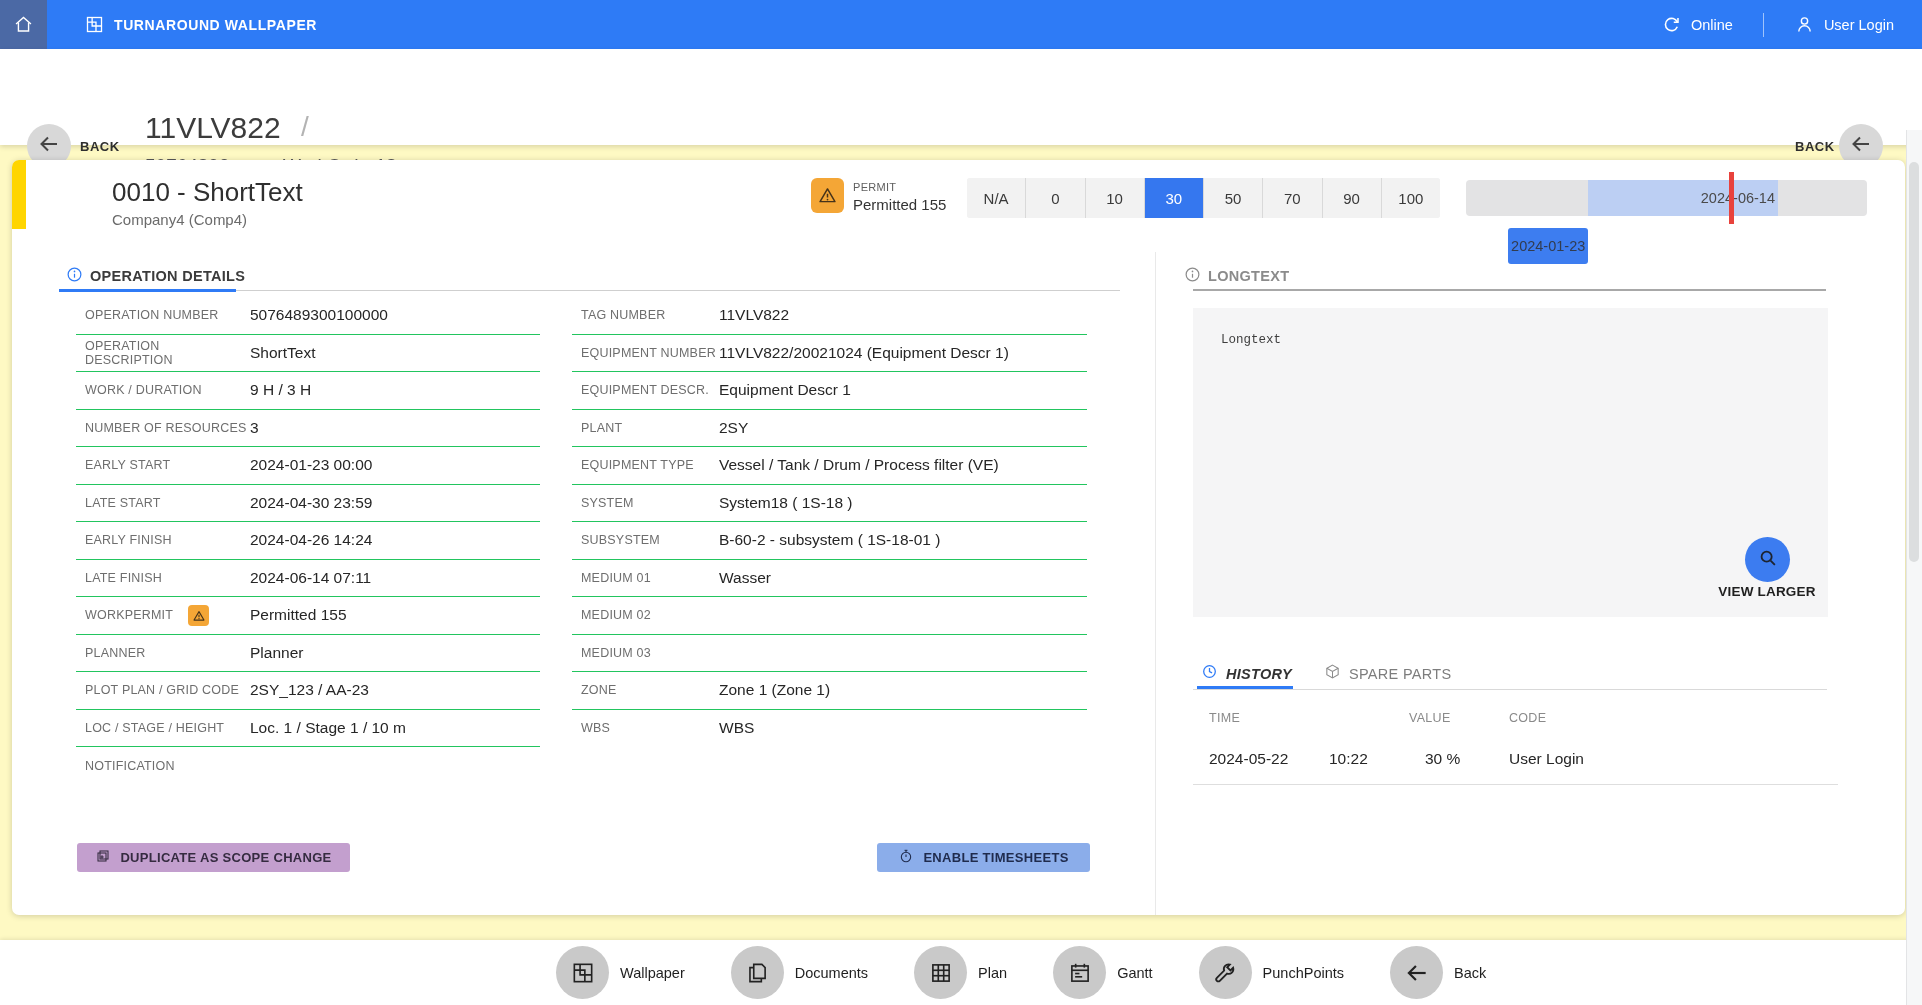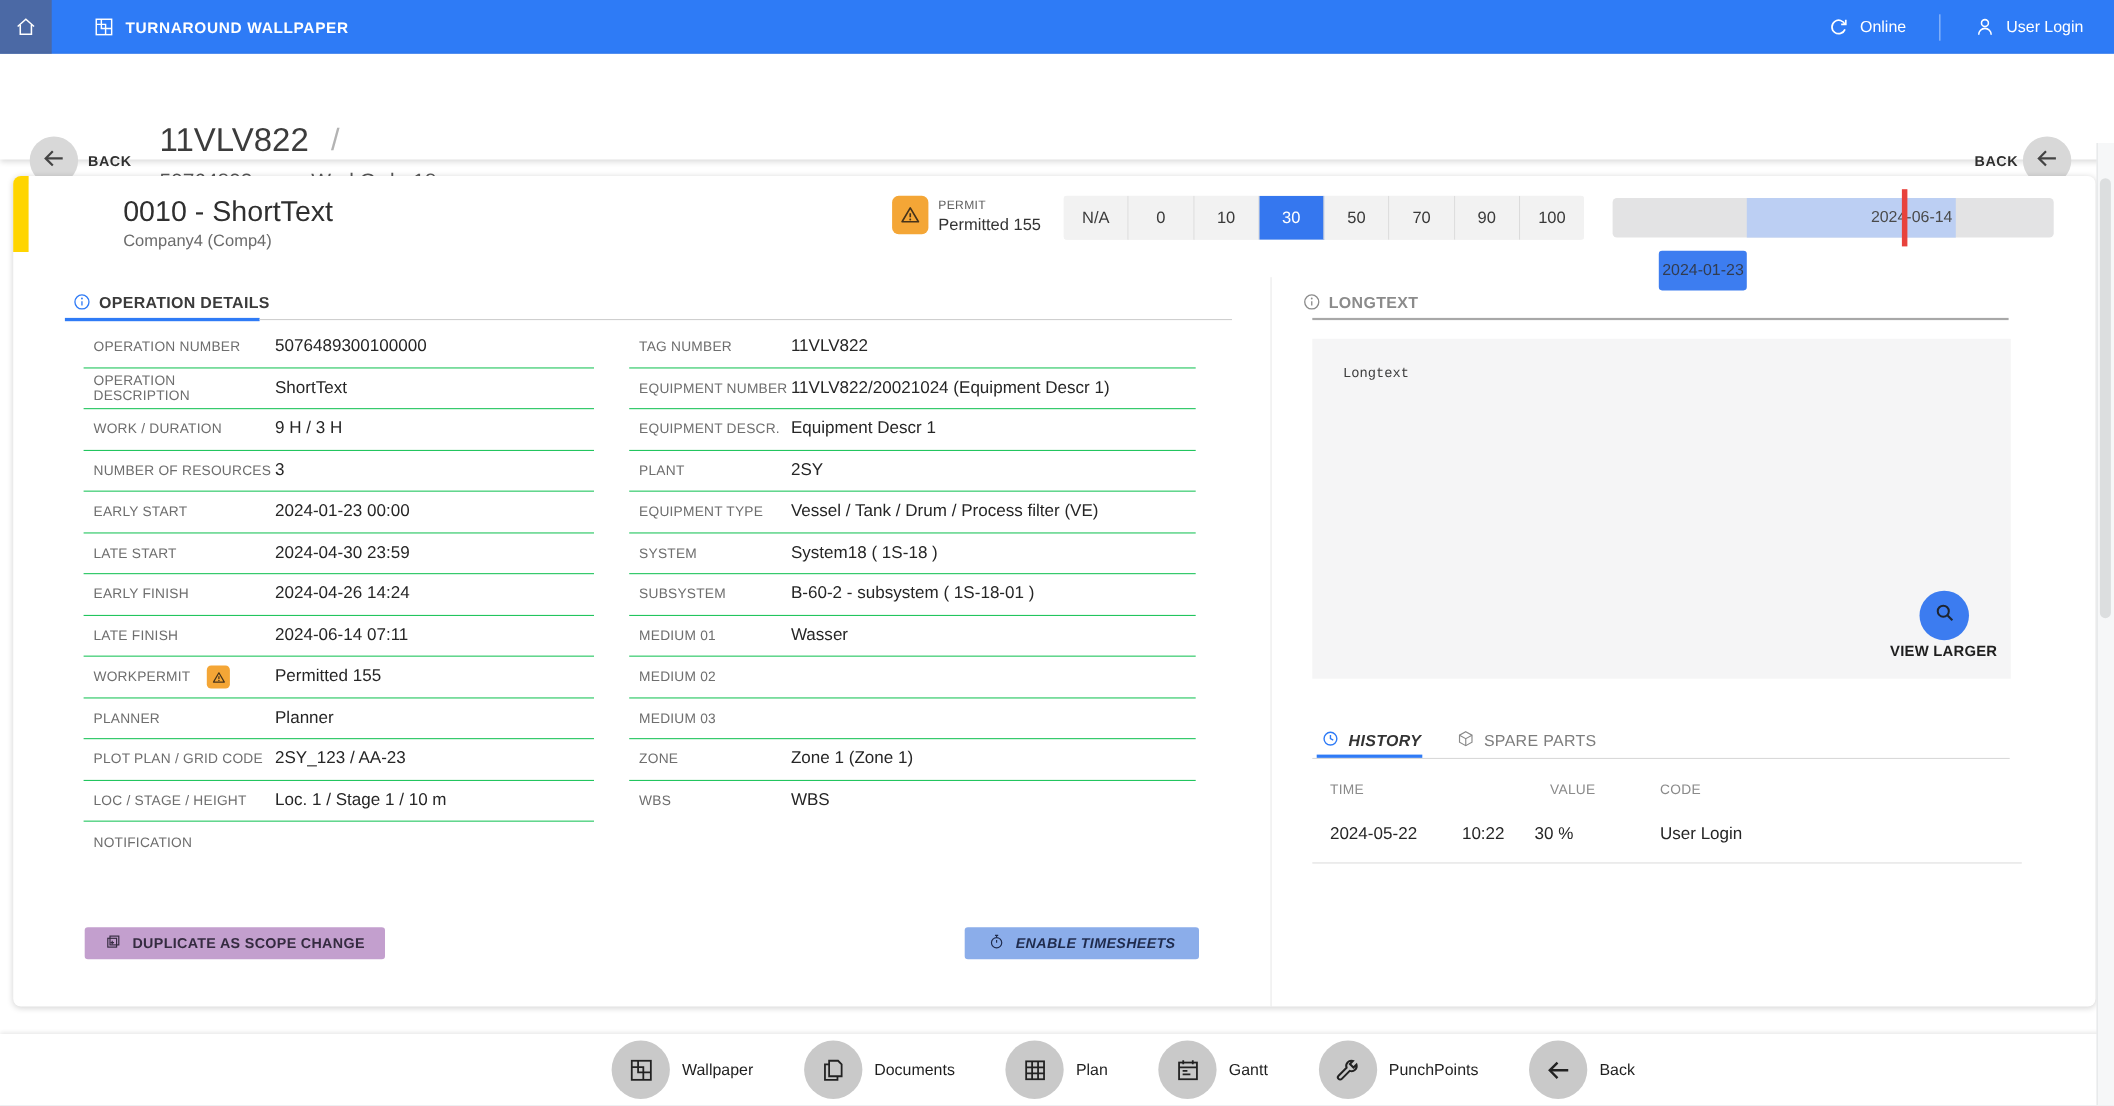--- a/index.html
+++ b/index.html
@@ -1,19 +1,19 @@
 <!DOCTYPE html>
 <html><head>
 <meta charset="utf-8">
 <style>
   html,body{margin:0;padding:0;background:#dfe1e5;}
   *{box-sizing:border-box;}
   #root{
     position:relative;width:1922px;height:1005px;overflow:hidden;
-    background:#ffffff;
+    background:#fef9c3;
     font-family:"Liberation Sans","DejaVu Sans",sans-serif;
     color:#2b2b2b;
   }
   .abs{position:absolute;}
 
   
   .topbar{left:0;top:0;width:1922px;height:49px;background:#2e7bf6;}
   .home-tile{left:0;top:0;width:47px;height:49px;background:#4b69a5;display:flex;align-items:center;justify-content:center;cursor:pointer;}
   .topbar-icon{width:21px;height:21px;display:inline-block;}
   .topbar-title{left:114px;top:0;height:49px;display:flex;align-items:center;color:#fff;font-size:14px;font-weight:600;letter-spacing:.6px;}
@@ -90,21 +90,21 @@
   .tab svg{width:17px;height:17px;}
   .tab-label-active{font-size:14.5px;font-weight:700;color:#333;letter-spacing:.3px;font-style:italic;}
   .tab-label-idle{font-size:14.5px;font-weight:400;color:#7d7d7d;letter-spacing:.3px;}
   .hist-header span{position:absolute;font-size:12.5px;color:#8a8a8a;letter-spacing:.3px;}
   .hist-row span{position:absolute;font-size:15.5px;color:#262626;}
 
   
   .action-btn{position:absolute;height:29px;border-radius:3px;display:flex;align-items:center;justify-content:center;gap:9px;font-size:13px;font-weight:700;letter-spacing:.3px;cursor:pointer;}
   .action-btn svg{width:16px;height:16px;}
   .btn-duplicate{left:77px;top:843px;width:273px;color:#352b40;}
-  .btn-timesheets{left:877px;top:843px;width:213px;color:#1f2b4d;font-style:italic;}
+  .btn-timesheets{left:877px;top:843px;width:213px;color:#1f2b4d;}
 
   
   .bottom-nav{left:0;top:940px;width:1922px;height:65px;background:#fff;box-shadow:0 -1px 4px rgba(0,0,0,.10);}
   .nav-items{position:absolute;left:556px;top:0;height:65px;display:flex;align-items:center;gap:46px;}
   .nav-item{display:flex;align-items:center;gap:11px;cursor:pointer;}
   .nav-circle{width:53px;height:53px;border-radius:50%;background:#c9c9c9;display:flex;align-items:center;justify-content:center;}
   .nav-circle svg{width:26px;height:26px;}
   .nav-label{font-size:14.5px;color:#1f1f1f;}
 
   
@@ -390,21 +390,21 @@
 
   <div class="abs hist-header" id="hist-header" style="left:1193px;top:711px;width:645px;height:18px;">
       <span style="left: 16px;">TIME</span>
       <span style="left: 216px;">VALUE</span>
       <span style="left: 316px;">CODE</span>
     </div>
   <div class="abs" id="hist-rows" style="left:1193px;top:740px;width:645px;">
       <div class="hist-row" style="position: relative; height: 45px; border-bottom: 1px solid rgb(222, 222, 222);">
         <span style="left: 16px; top: 10px;">2024-05-22</span>
         <span style="left: 136px; top: 10px;">10:22</span>
-        <span style="left: 202px; top: 10px;">30 %</span>
+        <span style="left: 232px; top: 10px;">30 %</span>
         <span style="left: 316px; top: 10px;">User Login</span>
       </div>
     </div>
 
   <div class="action-btn btn-duplicate" id="btn-duplicate" style="background: rgb(195, 159, 206);">
     <span>
       <svg viewBox="0 0 24 24" fill="none" stroke="#352b40" stroke-width="1.6">
           <rect x="7.5" y="4.5" width="12" height="12"></rect>
           <rect x="4.5" y="7.5" width="12" height="12"></rect>
           <line x1="10.5" y1="13.5" x2="10.5" y2="13.5"></line>

